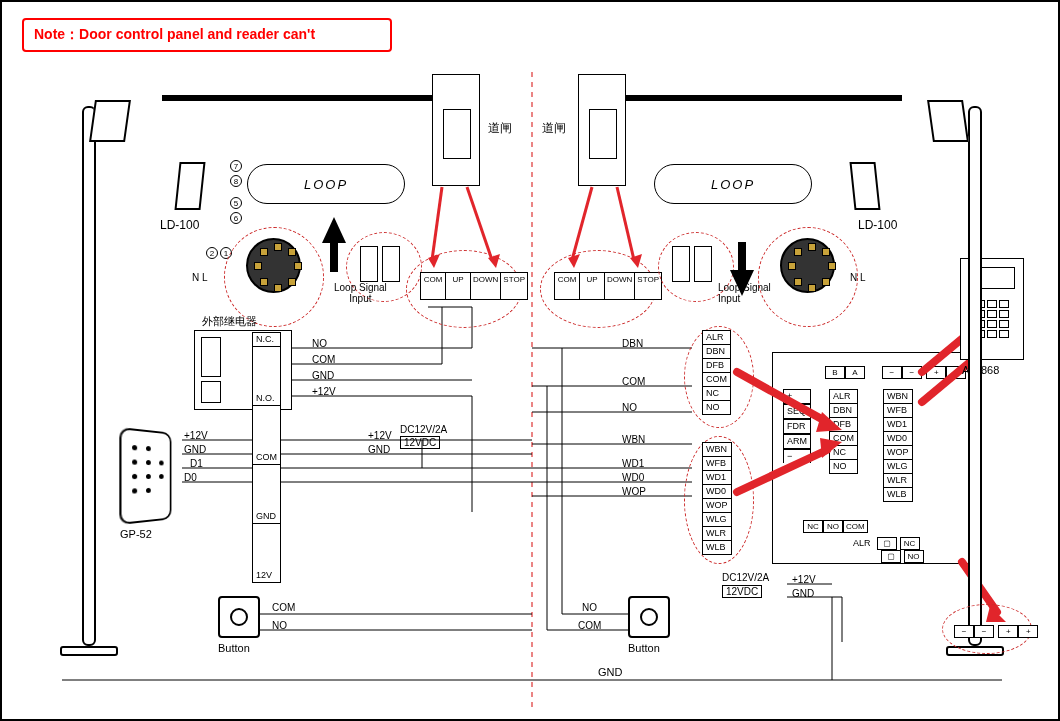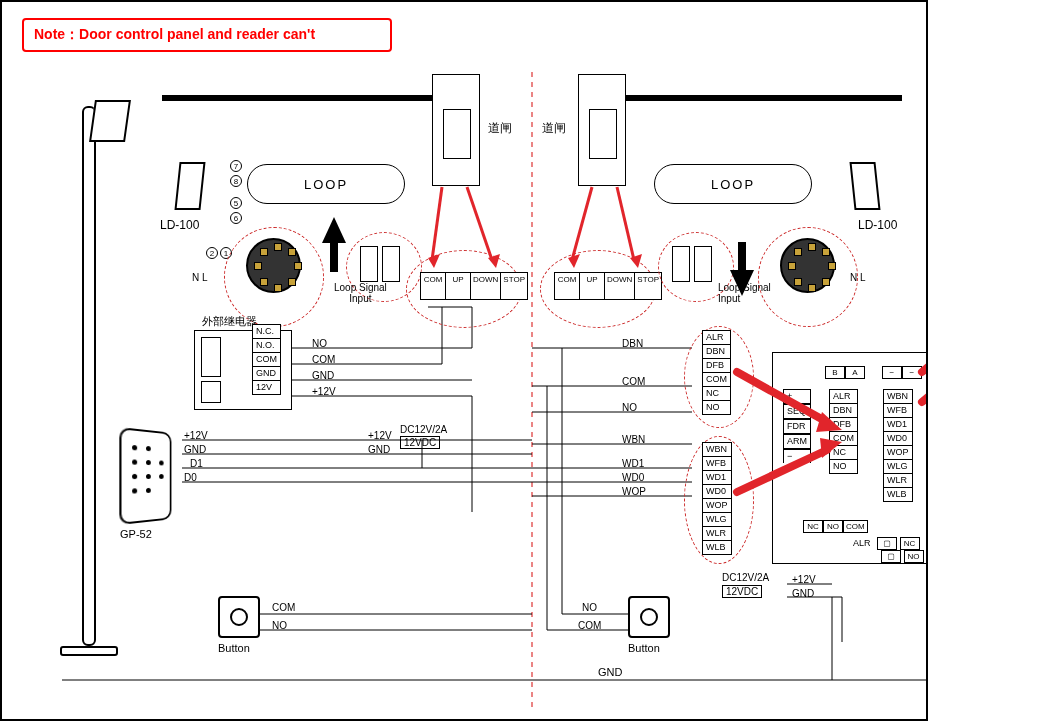--- a/index.html
+++ b/index.html
@@ -1,36 +1,36 @@
 <!DOCTYPE html>
 <html><head>
 <meta charset="utf-8">
 <style>
   html,body{margin:0;padding:0;background:#fff;font-family:Arial,Helvetica,sans-serif;}
-  #stage{position:relative;width:928px;height:721px;border:2px solid #000;box-sizing:border-box;overflow:hidden;}
+  #stage{position:relative;width:1060px;height:721px;border:2px solid #000;box-sizing:border-box;overflow:hidden;}
   .abs{position:absolute;box-sizing:border-box;}
   .txt{font-size:12px;color:#000;white-space:nowrap;}
   .big{font-size:14px;}
   .red{color:#f00;font-weight:bold;}
   .note-box{border:2px solid #f00;border-radius:4px;padding:6px 10px;}
   .dev{border:1.5px solid #000;background:#fff;}
   .dash{border:1.5px dashed #cc2b2b;border-radius:50%;}
   .termrow{display:flex;border:1px solid #000;background:#fff;}
   .termrow span{border-right:1px solid #000;font-size:8px;text-align:center;line-height:12px;min-width:20px;padding:1px 2px;}
   .termrow span:last-child{border-right:none;}
   .pinlist{display:flex;flex-direction:column;border:1px solid #000;background:#fff;}
   .pinlist span{border-bottom:1px solid #000;font-size:9px;line-height:13px;padding:0 3px;text-align:left;}
   .pinlist span:last-child{border-bottom:none;}
   .sq{display:inline-block;border:1px solid #000;font-size:8px;line-height:11px;padding:0 2px;min-width:14px;text-align:center;background:#fff;}
   svg{position:absolute;top:0;left:0;pointer-events:none;}
   .reader{border:2px solid #000;border-radius:10px;background:#fff;}
   .reader .dot{width:5px;height:5px;background:#000;border-radius:50%;position:absolute;}
   .keypad{display:grid;grid-template-columns:repeat(3,10px);gap:2px;margin:3px auto;justify-content:center;}
   .keypad div{width:8px;height:6px;border:1px solid #000;}
-  .loop{border:1.5px solid #000;border-radius:22px;text-align:center;font-size:13px;letter-spacing:2px;display:flex;align-items:center;justify-content:center;}
+  .loop{border:1.5px solid #000;border-radius:22px;text-align:center;font-size:13px;letter-spacing:2px;display:flex;align-items:center;justify-content:center;font-style:italic;}
   .gatecab{border:1.5px solid #000;background:#fff;}
   .numcir{width:12px;height:12px;border:1px solid #000;border-radius:50%;font-size:8px;line-height:12px;text-align:center;background:#fff;}
   .btn-dev{border:2px solid #000;border-radius:4px;background:#fff;}
   .btn-dev::after{content:"";position:absolute;left:50%;top:50%;width:14px;height:14px;border:2px solid #000;border-radius:50%;transform:translate(-50%,-50%);}
   .relaysock{width:55px;height:55px;border:2px solid #000;border-radius:50%;background:#333;}
   .relaysock .pin{position:absolute;width:6px;height:6px;background:#c7a23a;border:1px solid #000;}
   .photobeam{width:26px;height:48px;border:2px solid #000;background:#fff;transform:skewX(-6deg);}
   .controller{border:1.5px solid #000;background:#fff;}
 </style>
 </head>
@@ -164,21 +164,21 @@
     <path d="M465 185 L490 258" stroke="#e1252b" stroke-width="3" fill="none"></path>
     <polygon points="426,256 438,252 432,266" fill="#e1252b"></polygon>
     <polygon points="486,256 498,252 494,266" fill="#e1252b"></polygon>
   </svg>
 
   <div class="abs txt" style="left:200px;top:312px;font-size:11px;">外部继电器</div>
   <div class="abs dev" style="left:192px;top:328px;width:98px;height:80px;">
     <div class="abs" style="left:6px;top:6px;width:20px;height:40px;border:1px solid #000;"></div>
     <div class="abs" style="left:6px;top:50px;width:20px;height:22px;border:1px solid #000;"></div>
   </div>
-  <div class="abs pinlist" style="left:250px;top:322px;">
+  <div class="abs pinlist" style="left:250px;top:330px;gap:45px;">
     <span>N.C.</span>
       <span>N.O.</span>
     <span>COM</span>
       <span>GND</span>
     <span>12V</span>
   </div>
 
   <div class="abs txt" style="left:310px;top:336px;font-size:10px;">NO</div>
   <div class="abs txt" style="left:310px;top:352px;font-size:10px;">COM</div>
   <div class="abs txt" style="left:310px;top:368px;font-size:10px;">GND</div>

